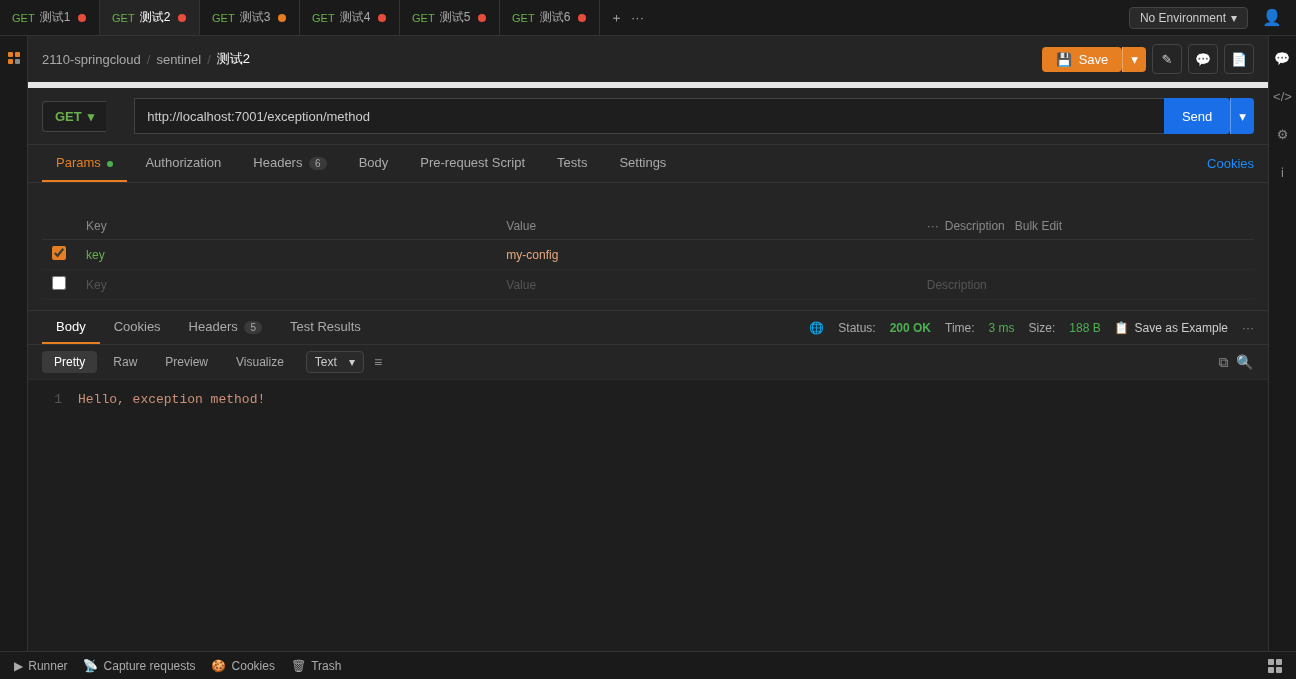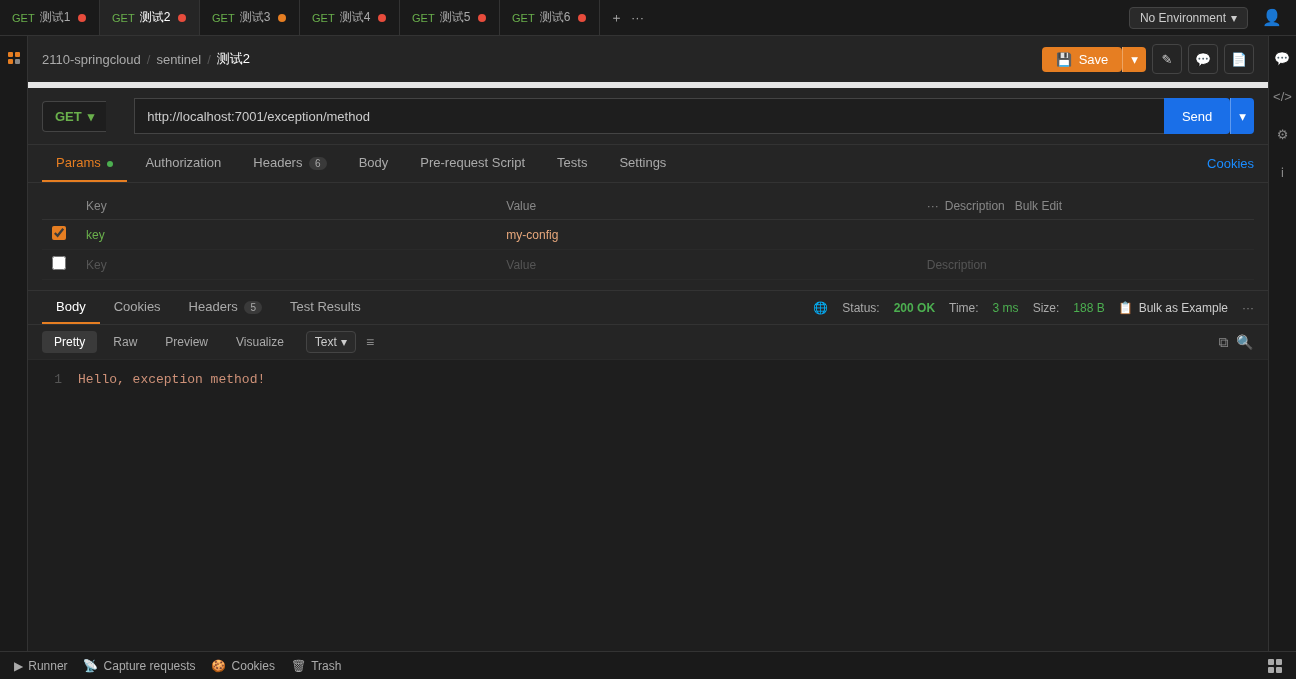--- a/index.html
+++ b/index.html
@@ -314,20 +314,21 @@
     }
     .section-title {
       font-size: 12px;
       color: #aaa;
       margin-bottom: 8px;
       font-weight: 500;
     }
     .params-table {
       width: 100%;
       border-collapse: collapse;
+      margin-top: 20px;
     }
     .params-table th {
       text-align: left;
       padding: 6px 10px;
       color: #888;
       font-size: 12px;
       font-weight: normal;
       border-bottom: 1px solid #333;
     }
     .params-table td {
@@ -448,21 +449,21 @@
       font-size: 12px;
       border-radius: 4px;
     }
     .resp-view-tab.active {
       background: #3a3a3a;
       color: #fff;
     }
     .text-dropdown {
       display: flex;
       align-items: center;
-      gap: 4px;
+      gap: 12px;
       background: #2a2a2a;
       border: 1px solid #444;
       border-radius: 4px;
       padding: 3px 8px;
       color: #ccc;
       cursor: pointer;
       font-size: 12px;
       margin-left: 6px;
     }
     .wrap-icon {
@@ -737,21 +738,21 @@
         <div class="resp-meta">
           <span>🌐</span>
           <span>Status:</span>
           <span class="status-ok">200 OK</span>
           <span>Time:</span>
           <span class="status-time">3 ms</span>
           <span>Size:</span>
           <span class="status-size">188 B</span>
           <button class="save-example-btn">
             <span>📋</span>
-            <span>Bulk as Example</span>
+            <span>Save as Example</span>
           </button>
           <span style="cursor:pointer;color:#888;">···</span>
         </div>
       </div>
 
       <div class="resp-body-area">
         <div class="resp-body-toolbar">
           <div class="resp-view-tab active">
             <span>Pretty</span>
           </div>

